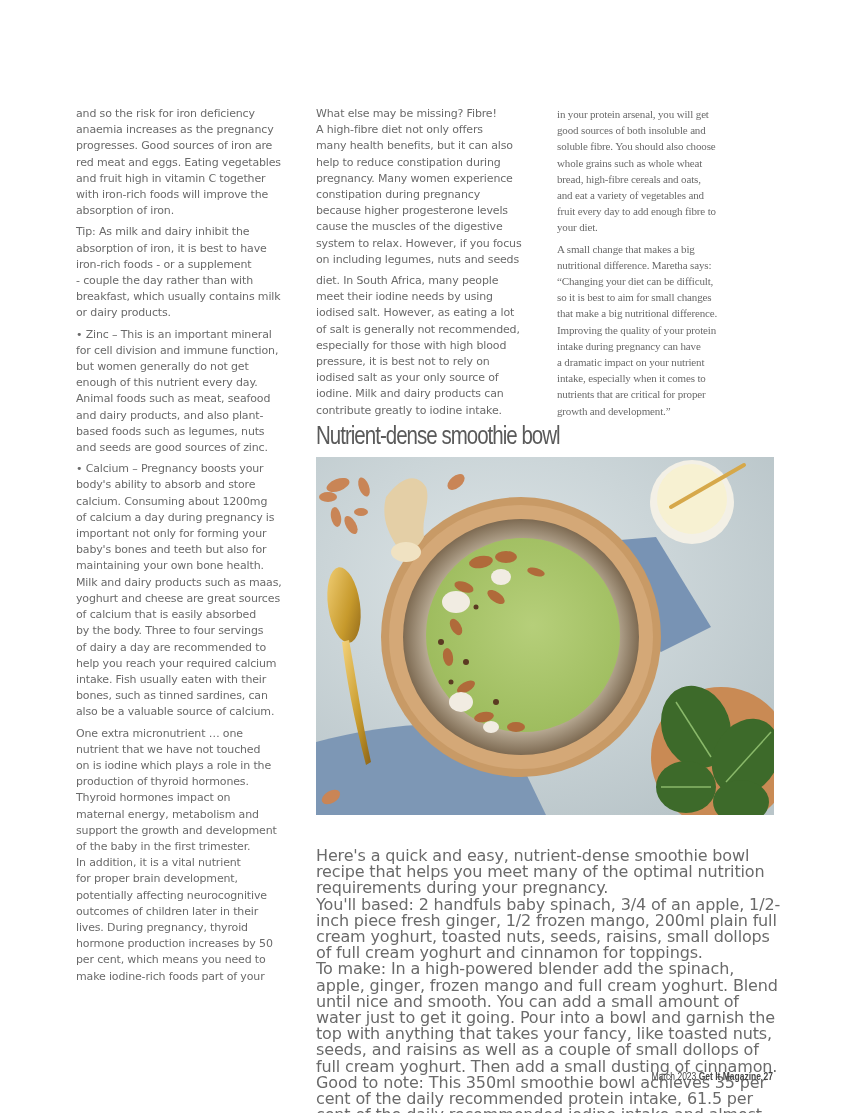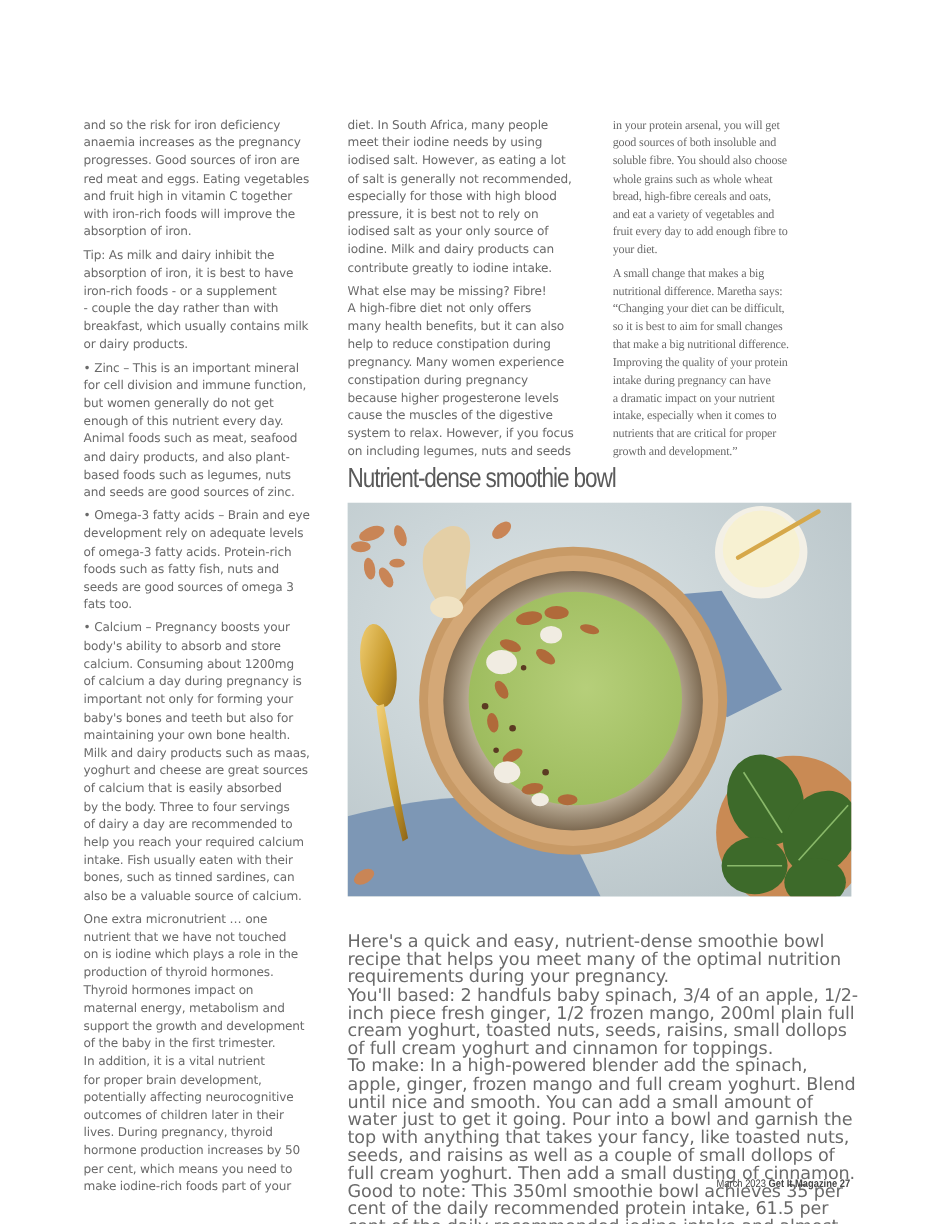--- a/index.html
+++ b/index.html
@@ -98,26 +98,20 @@
 breakfast, which usually contains milk
 or dairy products.</span></p>
   <p>• Zinc – This is an important mineral
 for cell division and immune function,
 but women generally do not get
 enough of this nutrient every day.
 Animal foods such as meat, seafood
 and dairy products, and also plant-
 based foods such as legumes, nuts
 and seeds are good sources of zinc.</p>
-  <p>• Omega-3 fatty acids – Brain and eye
-development rely on adequate levels
-of omega-3 fatty acids. Protein-rich
-foods such as fatty fish, nuts and
-seeds are good sources of omega 3
-fats too.</p>
   <p>• Calcium – Pregnancy boosts your
 body's ability to absorb and store
 calcium. Consuming about 1200mg
 of calcium a day during pregnancy is
 important not only for forming your
 baby's bones and teeth but also for
 maintaining your own bone health.
 Milk and dairy products such as maas,
 yoghurt and cheese are great sources
 of calcium that is easily absorbed
@@ -139,39 +133,39 @@
 for proper brain development,
 potentially affecting neurocognitive
 outcomes of children later in their
 lives. During pregnancy, thyroid
 hormone production increases by 50
 per cent, which means you need to
 make iodine-rich foods part of your</p>
 </div>
 
 <div class="col col2">
-  <p>diet. In South Africa, many people
-meet their iodine needs by using
-iodised salt. However, as eating a lot
-of salt is generally not recommended,
-especially for those with high blood
-pressure, it is best not to rely on
-iodised salt as your only source of
-iodine. Milk and dairy products can
-contribute greatly to iodine intake.</p>
   <p>What else may be missing? Fibre!
 A high-fibre diet not only offers
 many health benefits, but it can also
 help to reduce constipation during
 pregnancy. Many women experience
 constipation during pregnancy
 because higher progesterone levels
 cause the muscles of the digestive
 system to relax. However, if you focus
 on including legumes, nuts and seeds</p>
+  <p>diet. In South Africa, many people
+meet their iodine needs by using
+iodised salt. However, as eating a lot
+of salt is generally not recommended,
+especially for those with high blood
+pressure, it is best not to rely on
+iodised salt as your only source of
+iodine. Milk and dairy products can
+contribute greatly to iodine intake.</p>
 </div>
 
 <div class="col col3">
   <p>in your protein arsenal, you will get
 good sources of both insoluble and
 soluble fibre. You should also choose
 whole grains such as whole wheat
 bread, high-fibre cereals and oats,
 and eat a variety of vegetables and
 fruit every day to add enough fibre to

